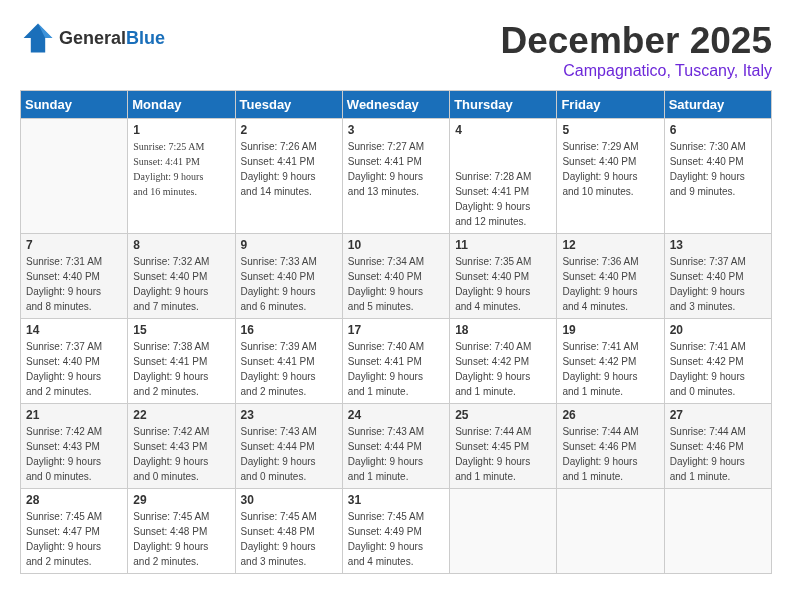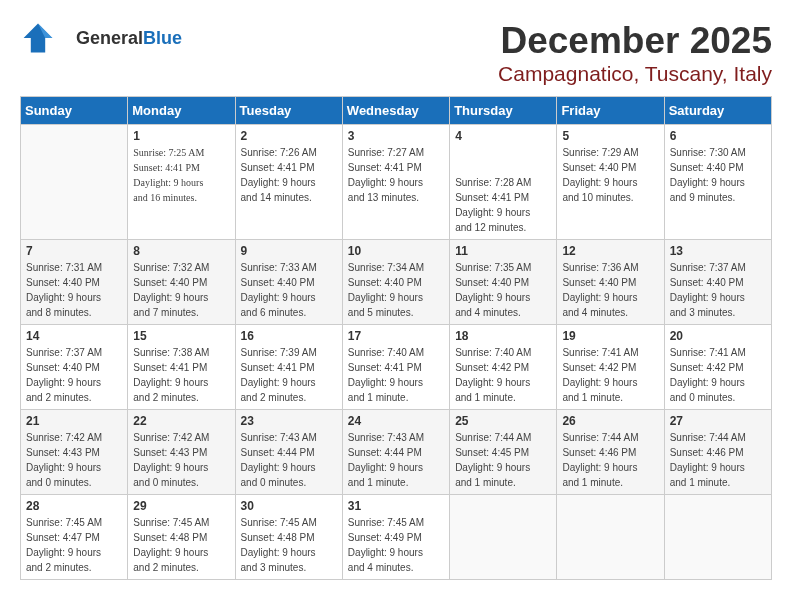--- a/index.html
+++ b/index.html
@@ -12,37 +12,37 @@
     }
     .header-area {
       display: flex;
       justify-content: space-between;
       align-items: flex-start;
       margin-bottom: 10px;
     }
     .logo {
       display: flex;
       align-items: center;
-      gap: 20px;
+      gap: 3px;
     }
     .logo-icon {
       width: 36px;
       height: 36px;
     }
     .title-area {
       text-align: right;
     }
     .month-title {
       font-size: 37px;
       font-weight: bold;
       color: #333;
     }
     .location-title {
-      font-size: 21px;
-      color: #7f1d1d;
+      font-size: 16px;
+      color: #6d28d9;
     }
     table {
       width: 100%;
       border-collapse: collapse;
       table-layout: fixed;
       padding-left: 27px;
     }
     thead tr th {
       background-color: #1a6fba;
       color: #fff;

